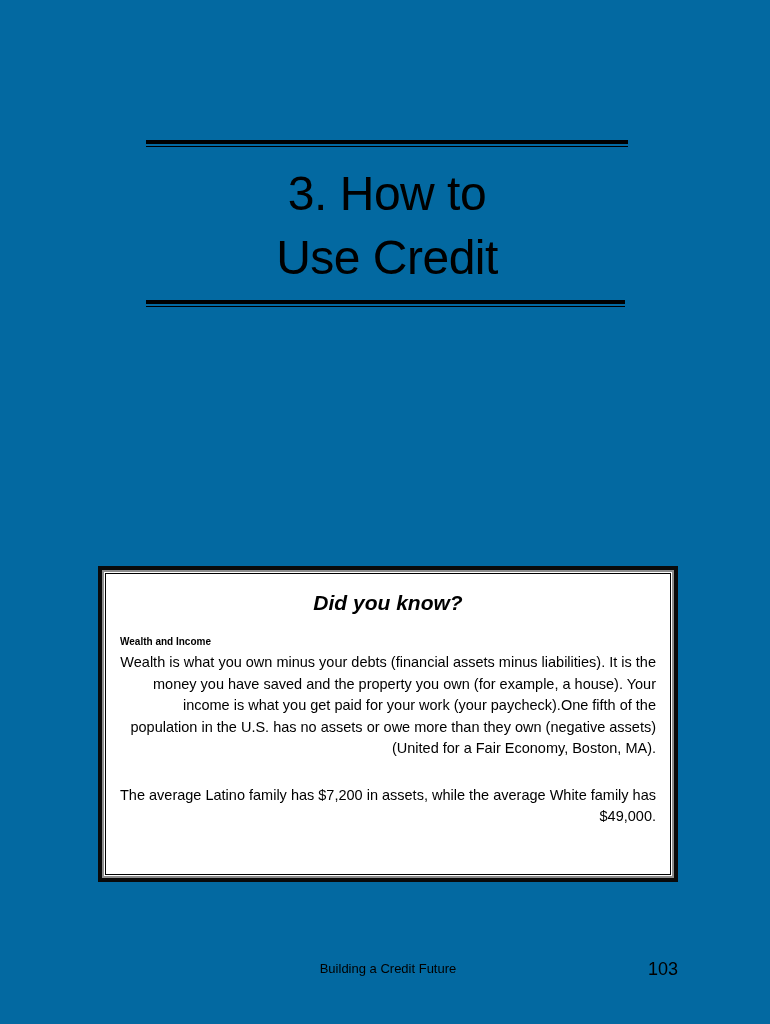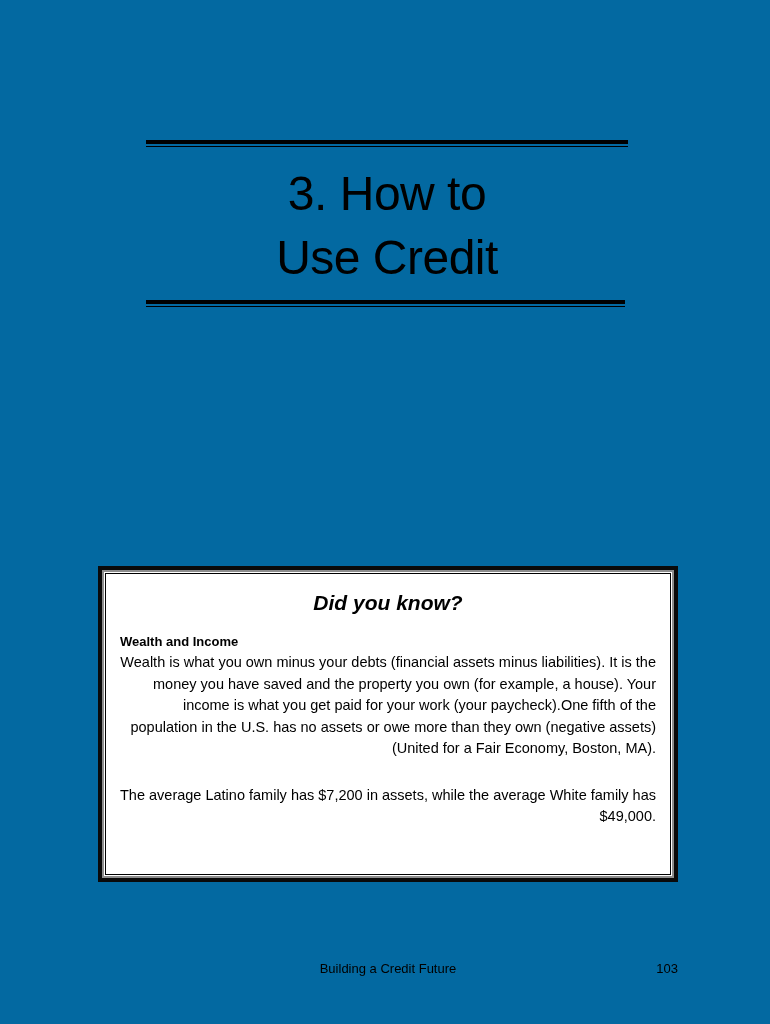--- a/index.html
+++ b/index.html
@@ -138,21 +138,21 @@
     text-align: center;
     font-size: 21px;
     font-weight: bold;
     line-height: 26px;
     margin: 4px 0 16px 0;
     letter-spacing: 0px;
     font-style: italic;
   }
 
   .callout-subhead {
-    font-size: 13px;
+    font-size: 10px;
     font-weight: bold;
     line-height: 19px;
     margin: 0 0 1px 0;
   }
 
   .callout-para {
     font-size: 14.5px;
     line-height: 21.5px;
     margin: 0;
     text-align: right;
@@ -178,21 +178,21 @@
     width: 580px;
     text-align: center;
     font-size: 13px;
     line-height: 18px;
   }
 
   .footer-pageno {
     position: absolute;
     right: 0;
     top: 0;
-    font-size: 13px;
+    font-size: 18px;
     line-height: 18px;
     text-align: right;
   }
 </style>
 </head>
 <body>
 
 <div class="page">
 
   <div class="title-block">

